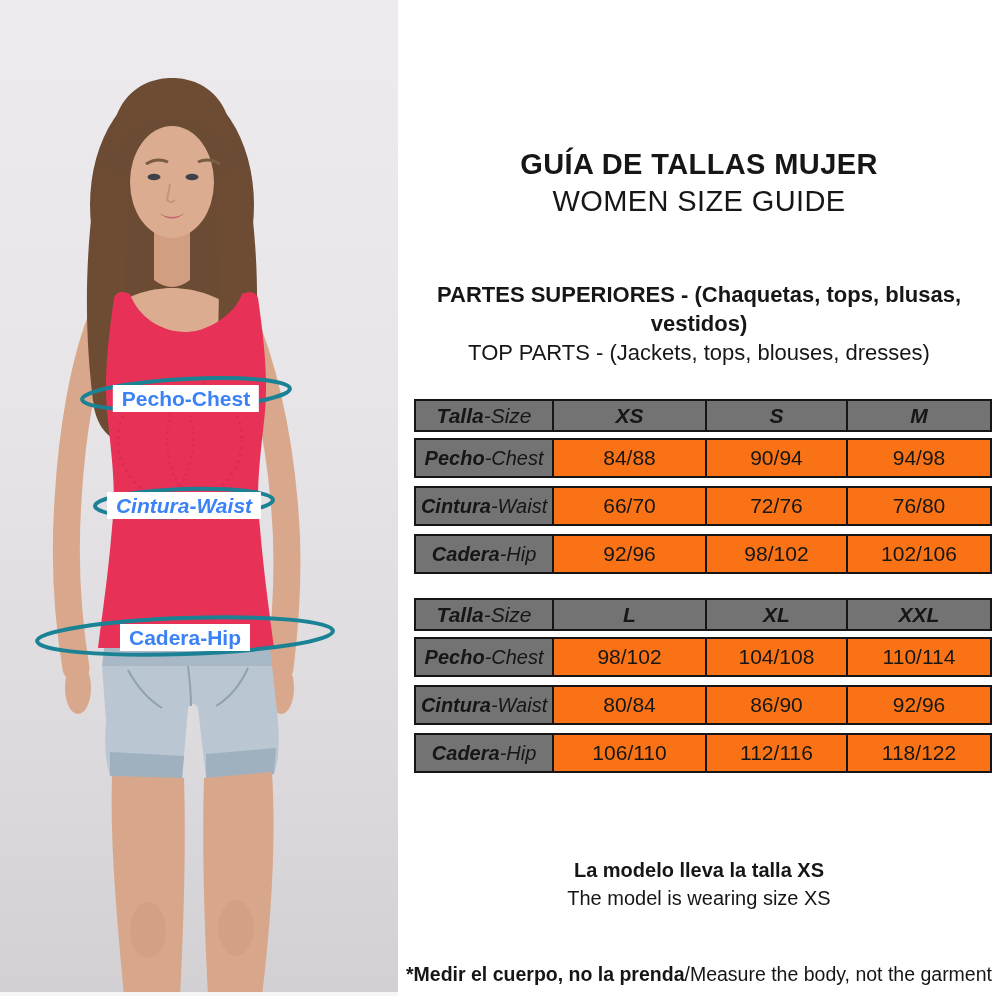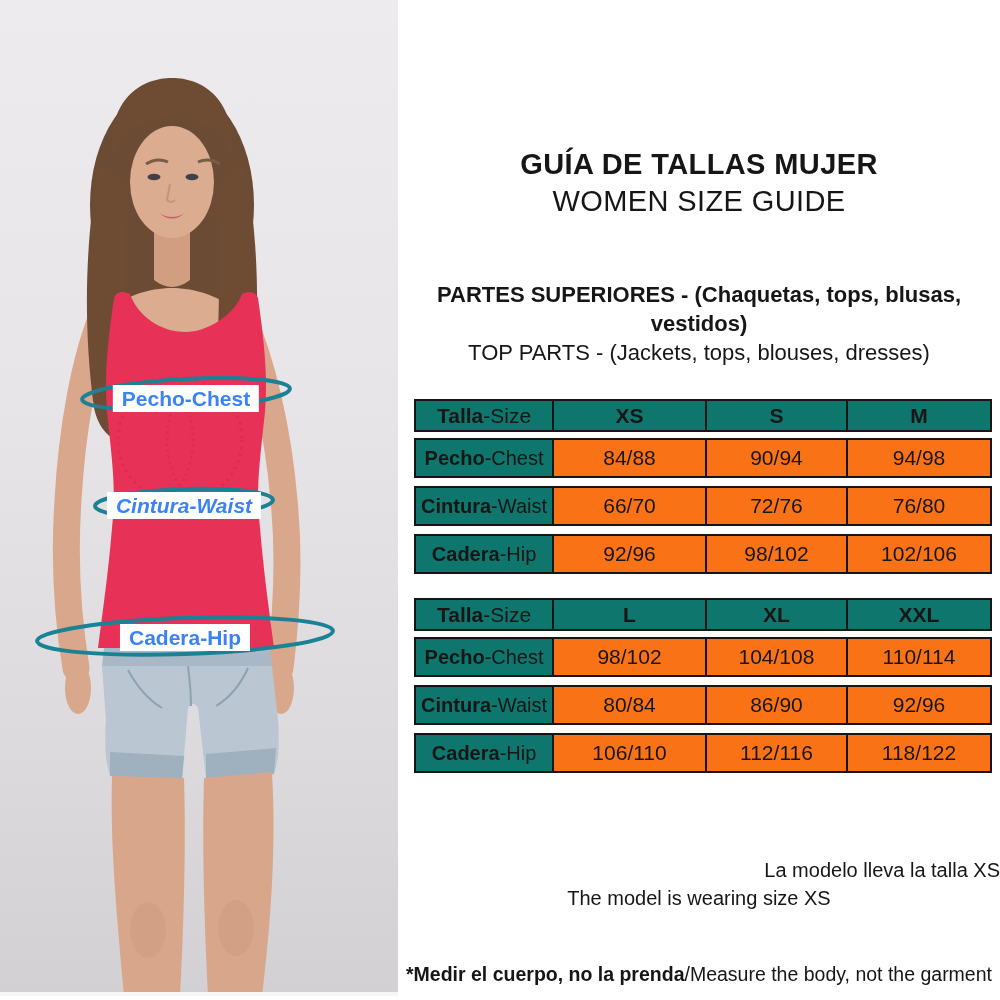--- a/index.html
+++ b/index.html
@@ -14,38 +14,38 @@
               font-weight:700;font-size:21px;line-height:27px;padding:0 9px;white-space:nowrap;}
   
   .rcol{position:absolute;left:398px;width:602px;text-align:center;}
   .title-block{top:138px;font-size:29px;line-height:37px;letter-spacing:.4px;margin-top:8px;}
   .title-es{font-weight:700;}
   .title-en{font-weight:400;}
   .section-block{top:280px;font-size:22px;line-height:29px;}
   .section-es{font-weight:700;}
   .section-en{font-weight:400;}
   .notes-block{top:856px;font-size:20px;line-height:28px;}
-  .note-es{font-weight:400;text-align:right;}
+  .note-es{font-weight:700;}
   .note-en{font-weight:400;}
   .footnote{top:963px;font-size:19.5px;white-space:nowrap;}
   .footnote .b{font-weight:700;}
   
   .size-table{position:absolute;left:414px;width:578px;}
   .st-1{top:399px;} .st-2{top:598px;}
   .trow{display:flex;}
   .trow.head{margin-bottom:6px;}
   .trow.data{margin-bottom:8px;}
   .cell{box-sizing:border-box;border:2px solid #151515;border-left:none;
         display:flex;align-items:center;justify-content:center;
         font-size:21px;background:#f97316;}
   .cell:first-child{border-left:2px solid #151515;}
   .trow.head .cell{height:33px;}
   .trow.data .cell{height:40px;}
   .c1{width:143px;} .c2{width:156px;} .c3{width:144px;} .c4{width:147px;}
-  .cell.gray{background:#0f766e;}
+  .cell.gray{background:#737373;font-style:italic;}
   .cell .b{font-weight:700;}
   .size-head{font-weight:700;}
   .label-cell{font-size:20px;}
 </style>
 </head>
 <body>
 
 <div id="stage">
 
   <div id="photo">

